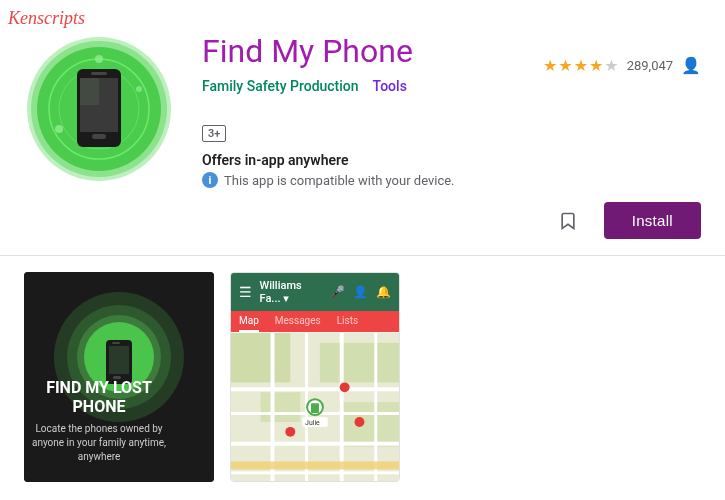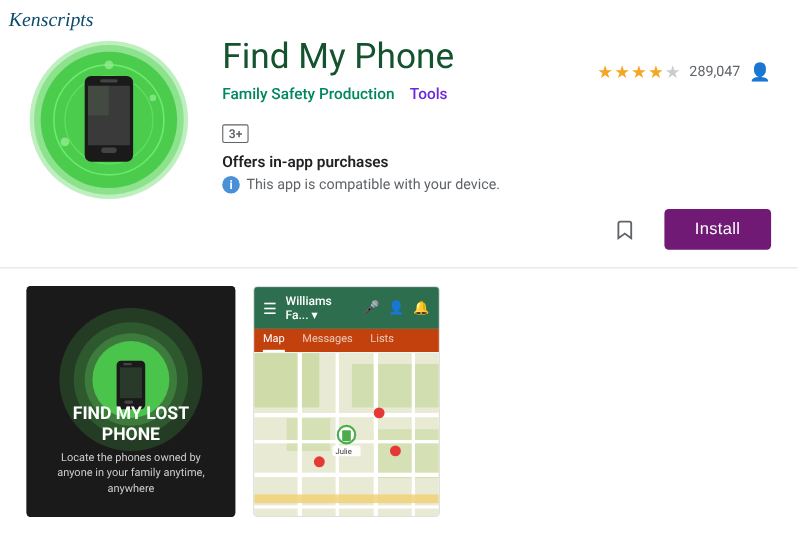--- a/index.html
+++ b/index.html
@@ -11,21 +11,21 @@
       overflow: hidden;
       position: relative;
     }
 
     
     .watermark {
       position: absolute;
       top: 8px;
       left: 8px;
       font-family: 'Brush Script MT', cursive;
-      color: #0c4a6e;
+      color: #ef4444;
       font-size: 18px;
       font-style: italic;
       z-index: 10;
     }
 
     
     .app-header {
       display: flex;
       flex-direction: row;
       padding: 24px 24px 16px 24px;
@@ -46,30 +46,30 @@
     }
 
     .app-info {
       flex: 1;
       padding-top: 8px;
     }
 
     .app-title {
       font-size: 32px;
       font-weight: 400;
-      color: #14532d;
+      color: #a21caf;
       margin-bottom: 8px;
       line-height: 1.2;
     }
 
     .app-meta-row {
       display: flex;
       align-items: center;
       gap: 0;
-      margin-bottom: 12px;
+      margin-bottom: 24px;
     }
 
     .developer-name {
       color: #01875f;
       font-size: 14px;
       font-weight: 500;
       margin-right: 14px;
     }
 
     .category {
@@ -212,21 +212,21 @@
       overflow: hidden;
     }
 
     .screenshot-1 {
       width: 190px;
       height: 210px;
       background: #2a2a2a;
       position: relative;
       display: flex;
       flex-direction: column;
-      align-items: center;
+      align-items: flex-start;
       justify-content: flex-end;
       padding-bottom: 18px;
     }
 
     .screenshot-1-bg {
       position: absolute;
       top: 0; left: 0; right: 0; bottom: 0;
     }
 
     .screenshot-1-content {
@@ -285,21 +285,21 @@
       display: flex;
       gap: 8px;
     }
 
     .map-icon {
       color: white;
       font-size: 12px;
     }
 
     .map-tabs {
-      background: #c2410c;
+      background: #ef4444;
       display: flex;
       padding: 0 8px;
       gap: 16px;
     }
 
     .map-tab {
       color: white;
       font-size: 10px;
       padding: 4px 0;
       border-bottom: 2px solid transparent;
@@ -384,21 +384,21 @@
         </div>
         <span class="rating-count">289,047</span>
         <span class="person-icon">👤</span>
       </div>
     </div>
 
     <div class="badge-row">
       <span class="age-badge">3+</span>
     </div>
 
-    <div class="offers-row">Offers in-app purchases</div>
+    <div class="offers-row">Offers in-app anywhere</div>
 
     <div class="compatible-row">
       <span class="info-icon">i</span>
       <span>This app is compatible with your device.</span>
     </div>
 
     <div class="action-row">
       <button class="add-wishlist-btn">
         <svg class="wishlist-icon" viewBox="0 0 24 24" fill="none" stroke="#5f6368" stroke-width="2">
           <path d="M19 21l-7-5-7 5V5a2 2 0 012-2h10a2 2 0 012 2z"></path>

